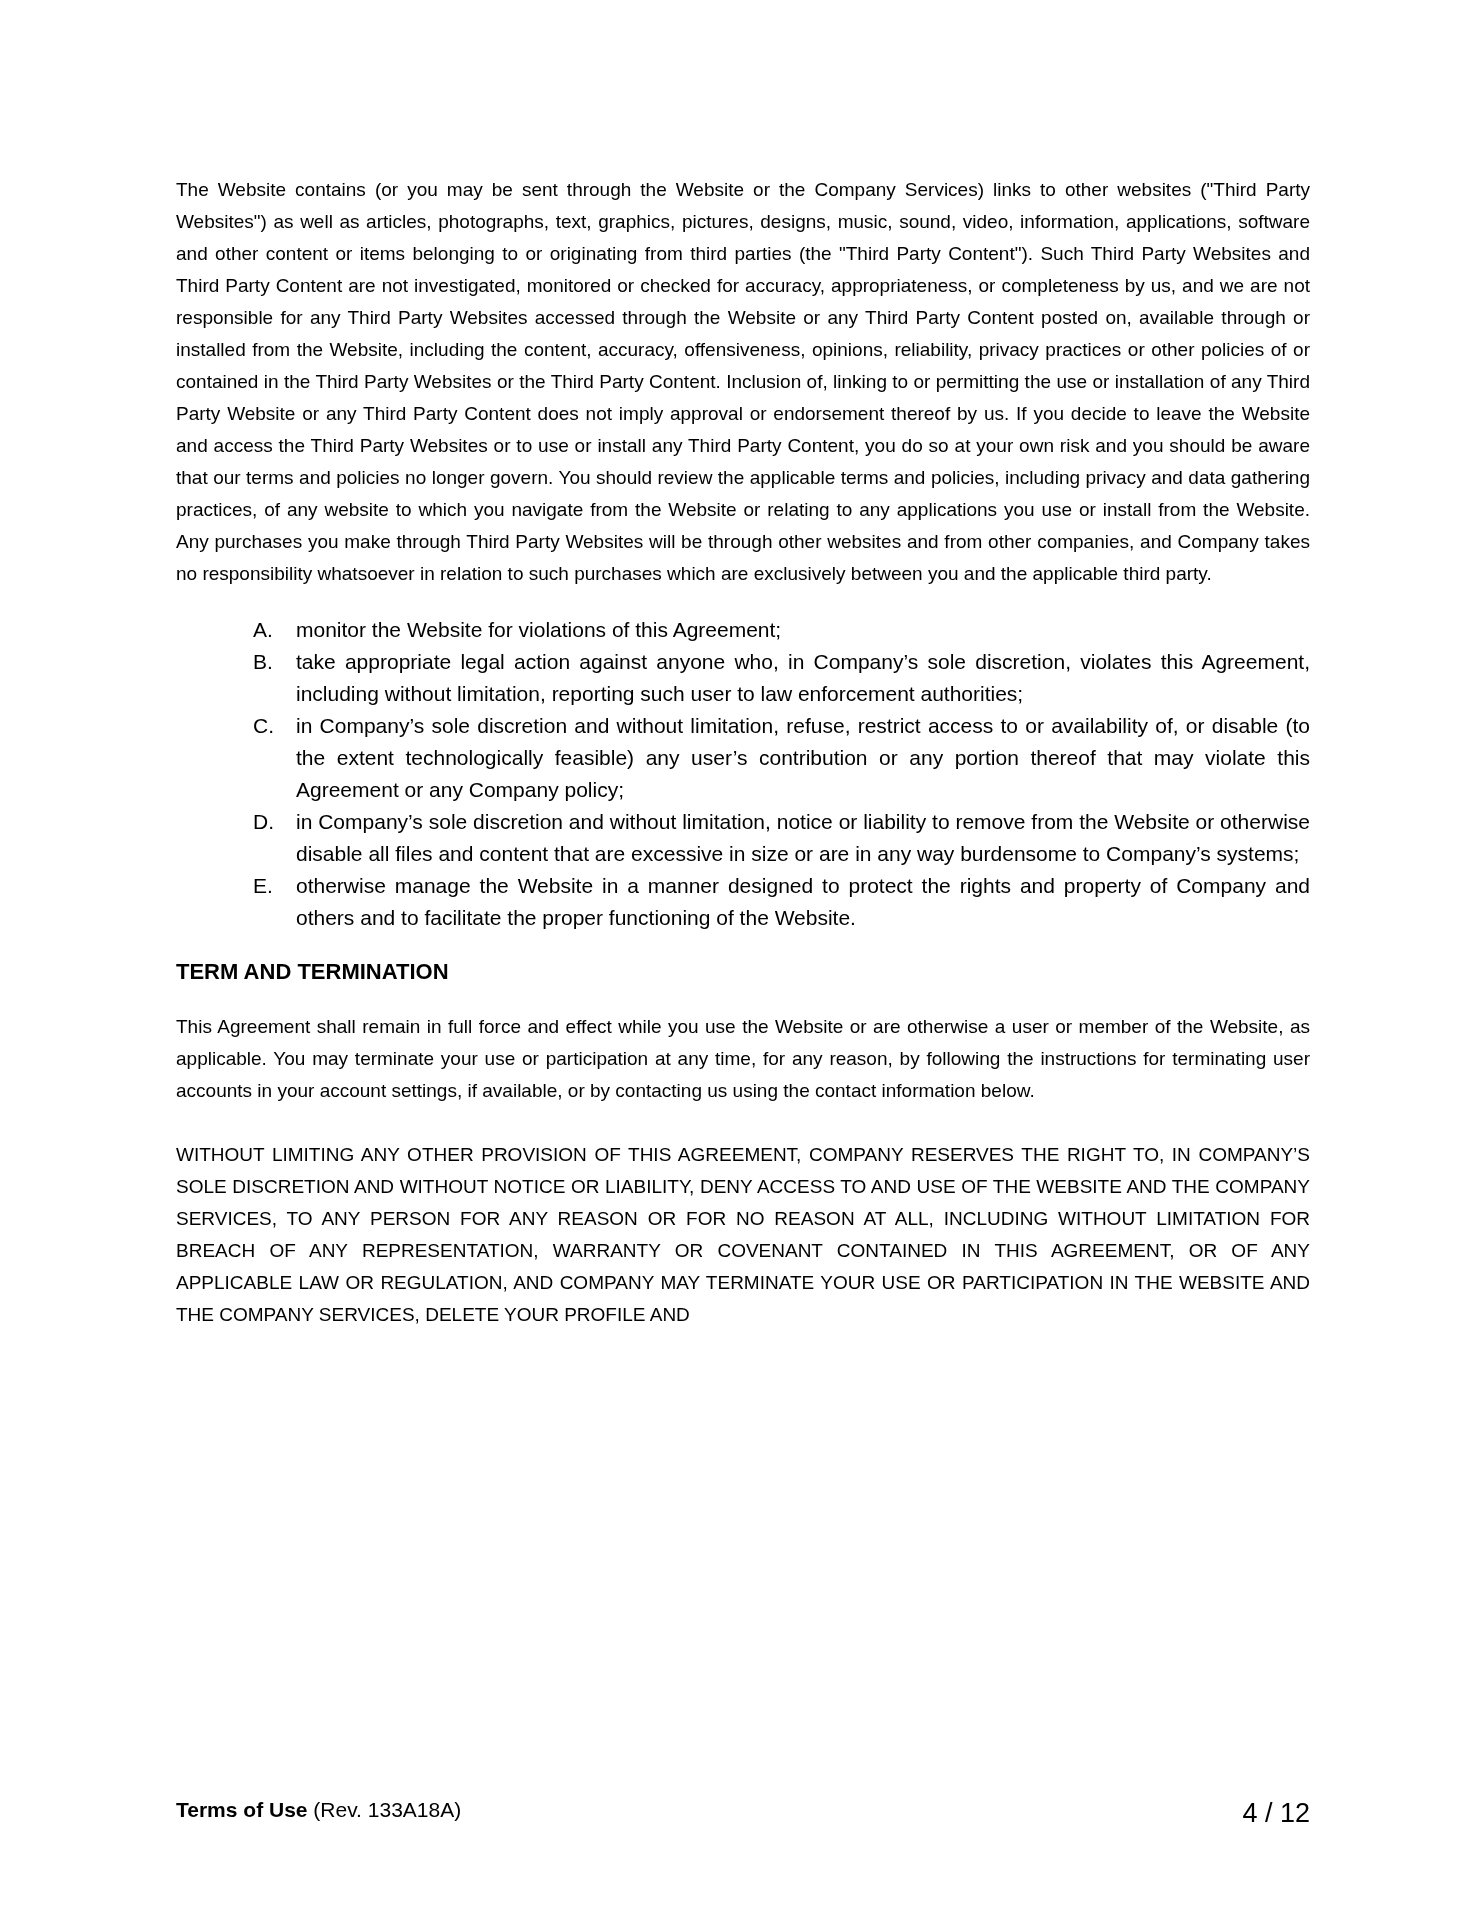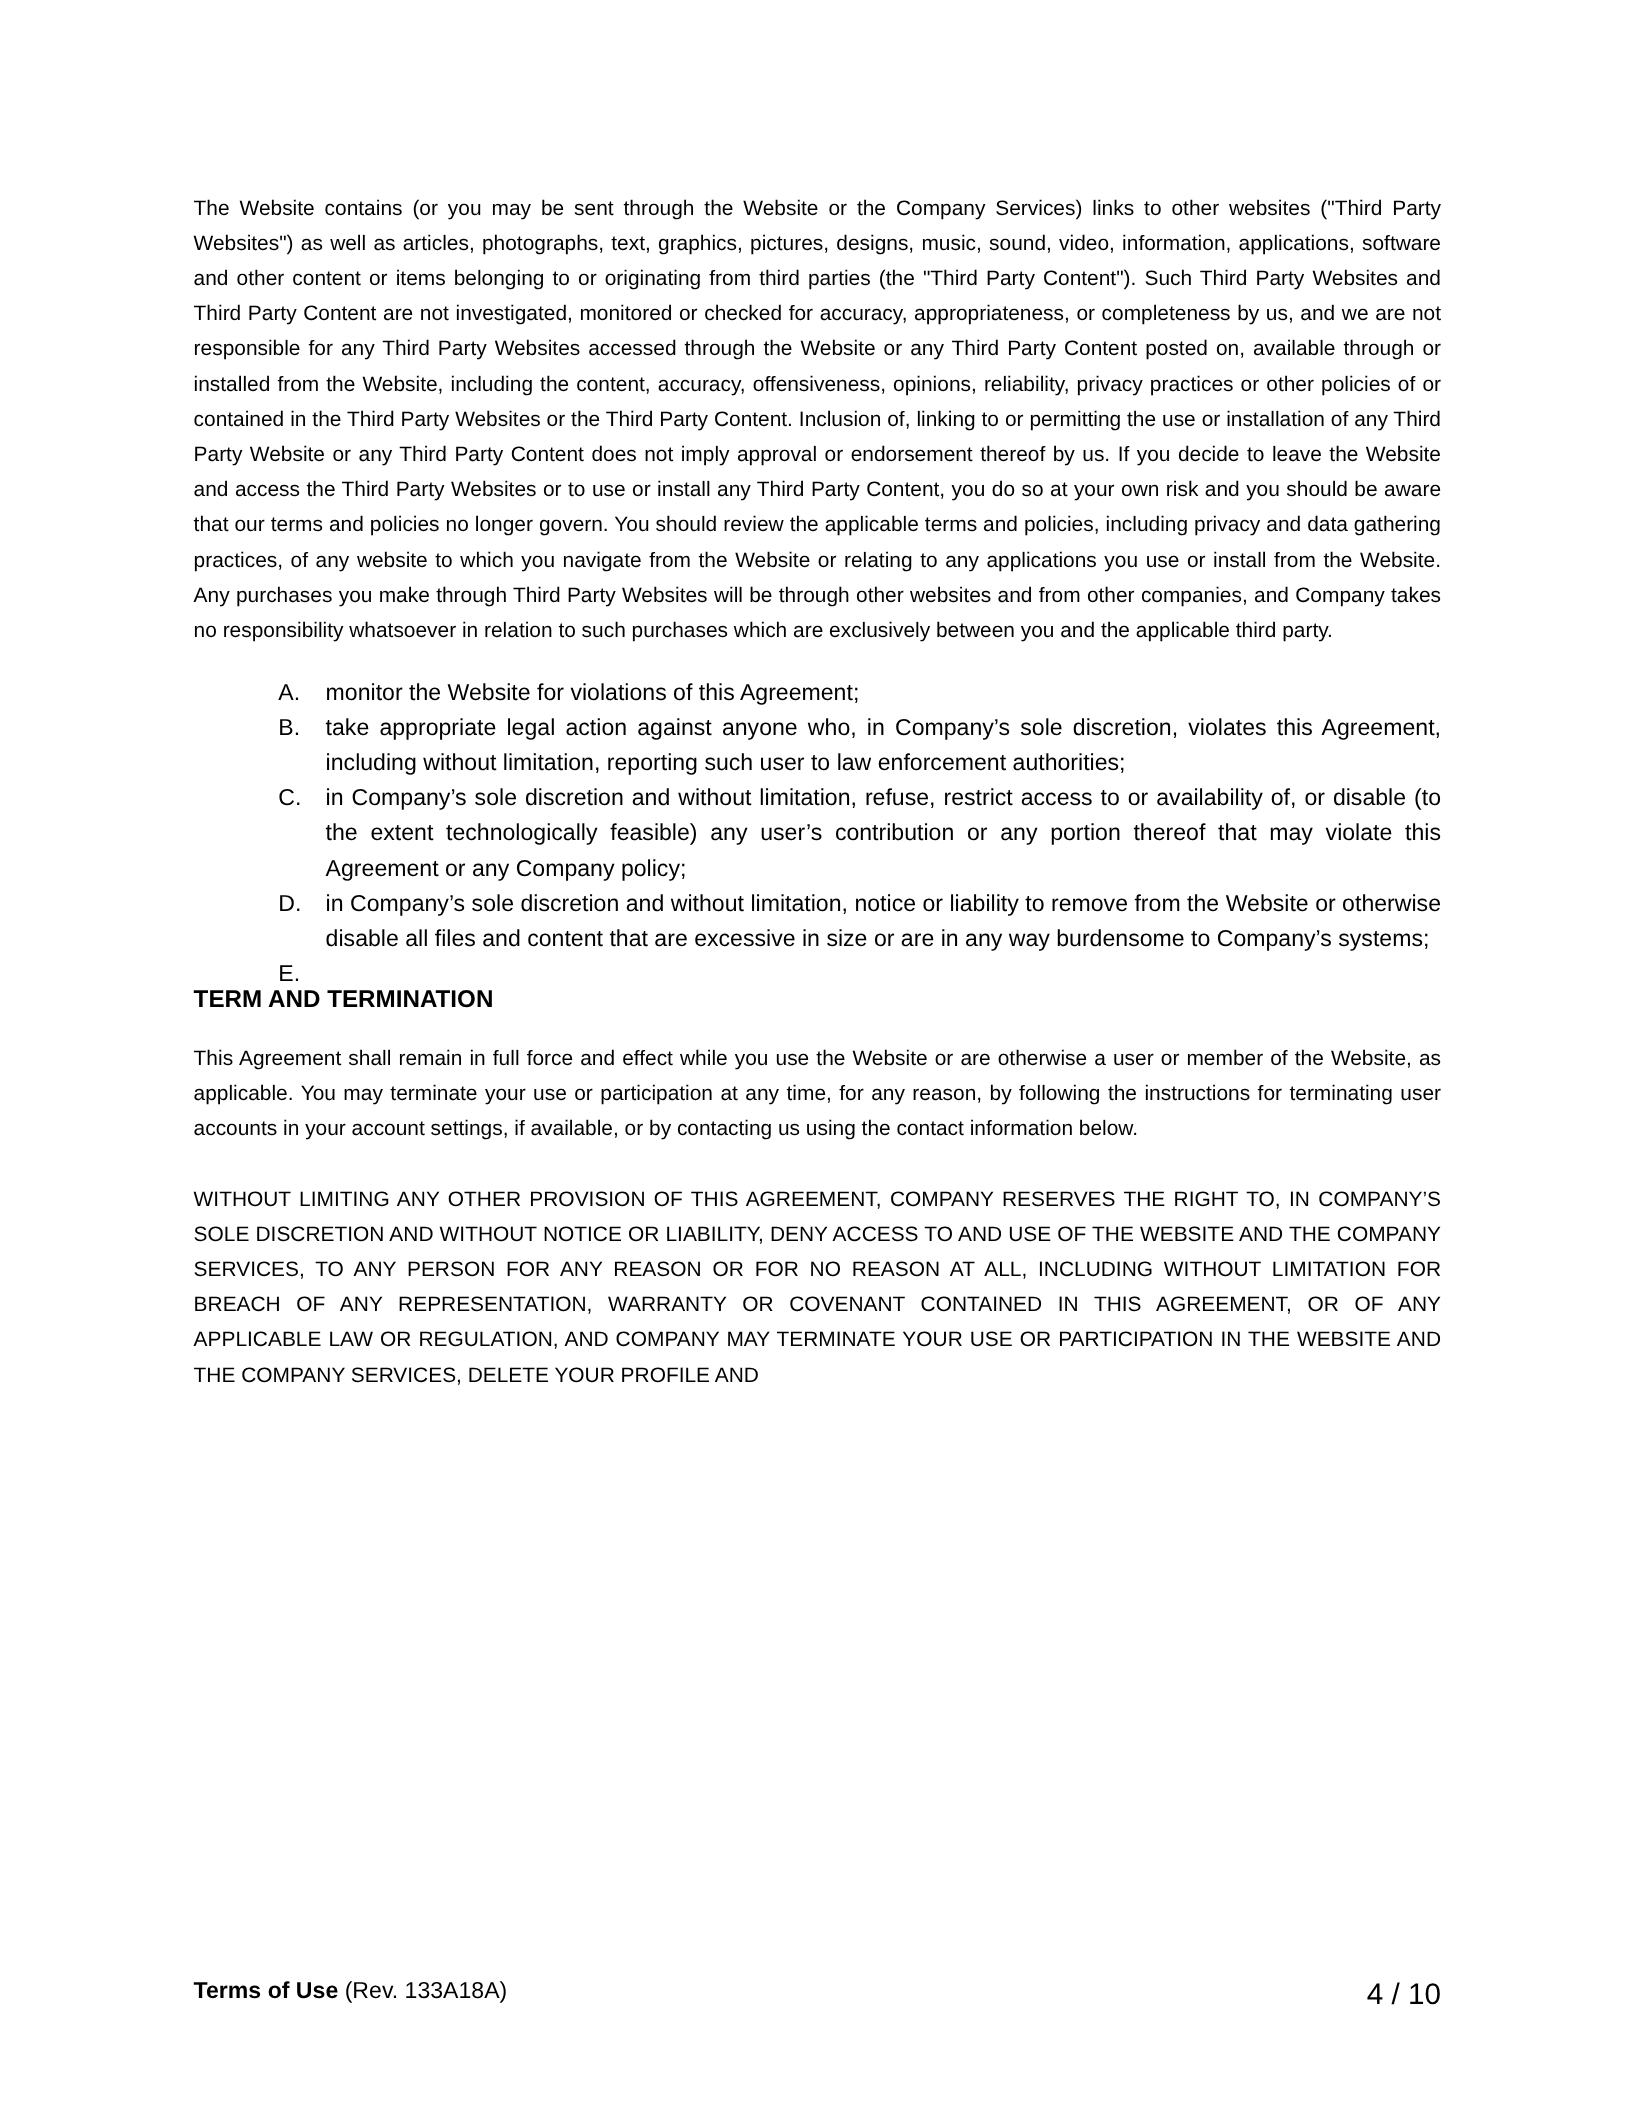--- a/index.html
+++ b/index.html
@@ -37,26 +37,27 @@
     <li>
       <span class="marker">C.</span>
       <span>in Company’s sole discretion and without limitation, refuse, restrict access to or availability of, or disable (to the extent technologically feasible) any user’s contribution or any portion thereof that may violate this Agreement or any Company policy;</span>
     </li>
     <li>
       <span class="marker">D.</span>
       <span>in Company’s sole discretion and without limitation, notice or liability to remove from the Website or otherwise disable all files and content that are excessive in size or are in any way burdensome to Company’s systems;</span>
     </li>
     <li>
       <span class="marker">E.</span>
+      <span>otherwise manage the Website in a manner designed to protect the rights and property of Company and others and to facilitate the proper functioning of the Website.</span>
     </li>
   </ul>
 
   <h2 class="section" style="margin-top:22px;">TERM AND TERMINATION</h2>
 
   <p class="body" style="margin-top:23px;">This Agreement shall remain in full force and effect while you use the Website or are otherwise a user or member of the Website, as applicable. You may terminate your use or participation at any time, for any reason, by following the instructions for terminating user accounts in your account settings, if available, or by contacting us using the contact information below.</p>
 
   <p class="body caps" style="margin-top:32px;">WITHOUT LIMITING ANY OTHER PROVISION OF THIS AGREEMENT, COMPANY RESERVES THE RIGHT TO, IN COMPANY’S SOLE DISCRETION AND WITHOUT NOTICE OR LIABILITY, DENY ACCESS TO AND USE OF THE WEBSITE AND THE COMPANY SERVICES, TO ANY PERSON FOR ANY REASON OR FOR NO REASON AT ALL, INCLUDING WITHOUT LIMITATION FOR BREACH OF ANY REPRESENTATION, WARRANTY OR COVENANT CONTAINED IN THIS AGREEMENT, OR OF ANY APPLICABLE LAW OR REGULATION, AND COMPANY MAY TERMINATE YOUR USE OR PARTICIPATION IN THE WEBSITE AND THE COMPANY SERVICES, DELETE YOUR PROFILE AND</p>
 </div>
 
 <div class="footer">
   <span class="left"><b>Terms of Use</b> <span>(Rev. 133A18A)</span></span>
-  <span class="pagenum">4 / 10</span>
+  <span class="pagenum">4 / 12</span>
 </div>
 
 </body></html>

